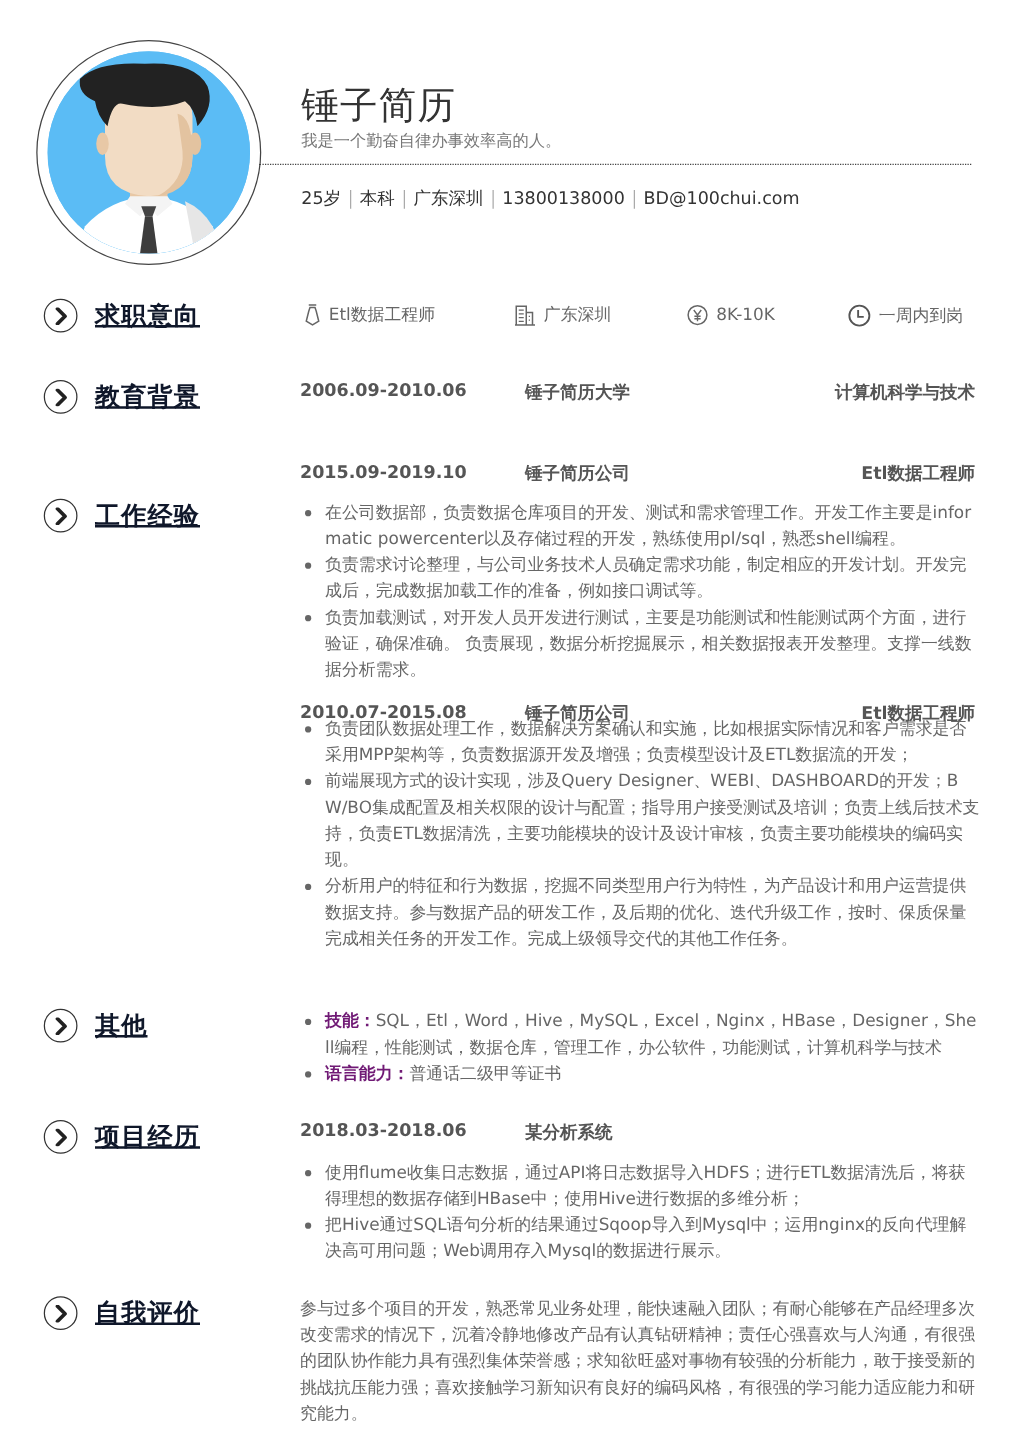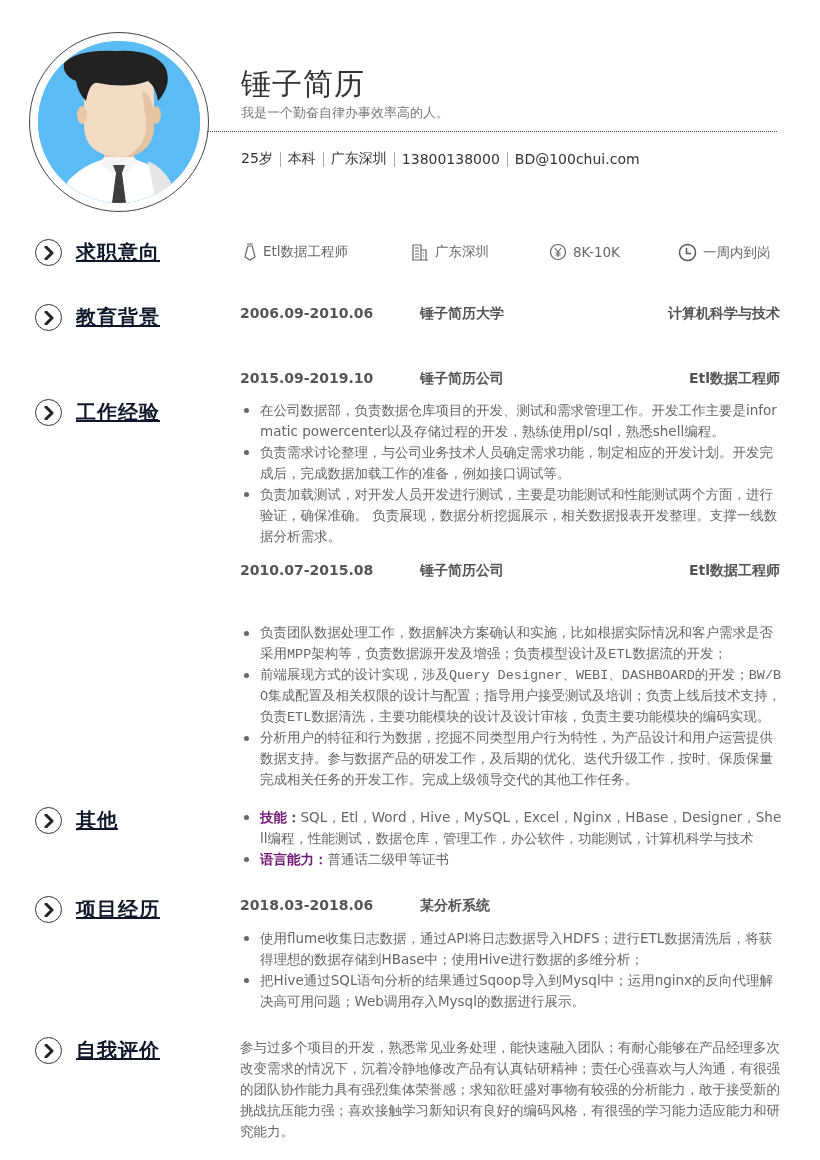--- a/index.html
+++ b/index.html
@@ -146,21 +146,21 @@
   <li>在公司数据部，负责数据仓库项目的开发、测试和需求管理工作。开发工作主要是informatic powercenter以及存储过程的开发，熟练使用pl/sql，熟悉shell编程。</li>
   <li>负责需求讨论整理，与公司业务技术人员确定需求功能，制定相应的开发计划。开发完成后，完成数据加载工作的准备，例如接口调试等。</li>
   <li>负责加载测试，对开发人员开发进行测试，主要是功能测试和性能测试两个方面，进行验证，确保准确。 负责展现，数据分析挖掘展示，相关数据报表开发整理。支撑一线数据分析需求。</li>
 </ul>
 
 <div class="row3" style="top:562px;">
   <span class="c1">2010.07-2015.08</span>
   <span class="c2">锤子简历公司</span>
   <span class="c3">Etl数据工程师</span>
 </div>
-<ul class="bul" style="top:623px;font-family:Liberation Mono, monospace;">
+<ul class="bul" style="top:573px;">
   <li>负责团队数据处理工作，数据解决方案确认和实施，比如根据实际情况和客户需求是否采用MPP架构等，负责数据源开发及增强；负责模型设计及ETL数据流的开发；</li>
   <li>前端展现方式的设计实现，涉及Query Designer、WEBI、DASHBOARD的开发；BW/BO集成配置及相关权限的设计与配置；指导用户接受测试及培训；负责上线后技术支持，负责ETL数据清洗，主要功能模块的设计及设计审核，负责主要功能模块的编码实现。</li>
   <li>分析用户的特征和行为数据，挖掘不同类型用户行为特性，为产品设计和用户运营提供数据支持。参与数据产品的研发工作，及后期的优化、迭代升级工作，按时、保质保量完成相关任务的开发工作。完成上级领导交代的其他工作任务。</li>
 </ul>
 
 <div class="sec-head" style="top:807px;">
   <span class="chev">
     <svg width="12" height="14" viewBox="0 0 12 14">
         <path d="M3 1 L9 7 L3 13" fill="none" stroke="#222" stroke-width="3" stroke-linecap="round" stroke-linejoin="round"></path>
       </svg>

